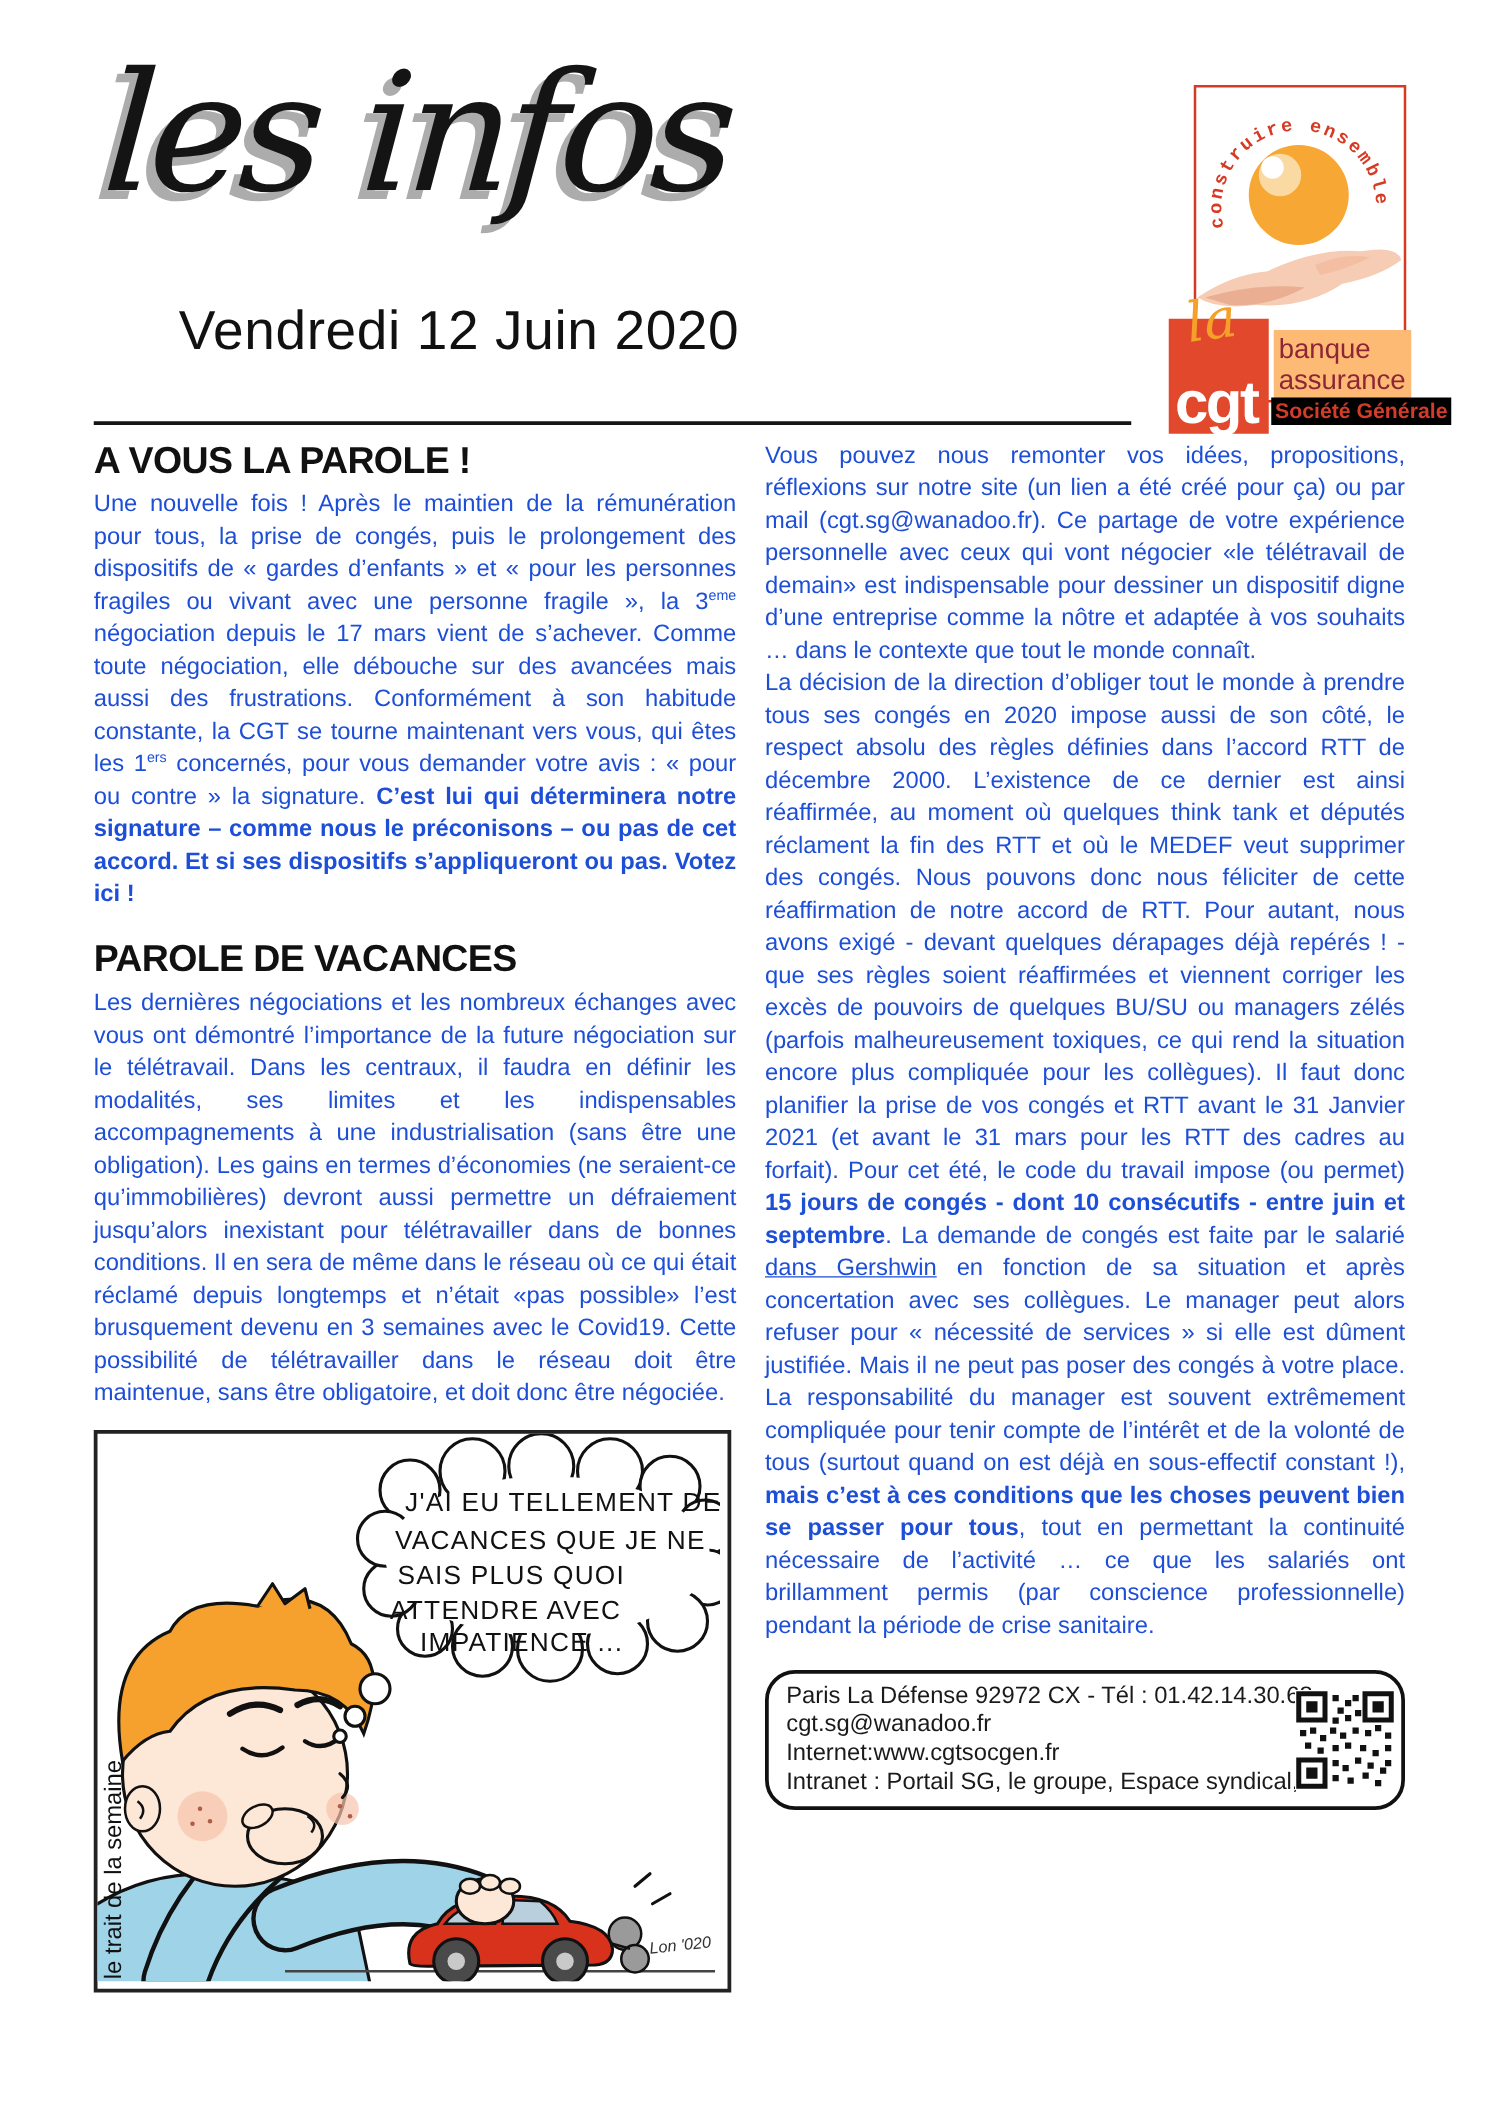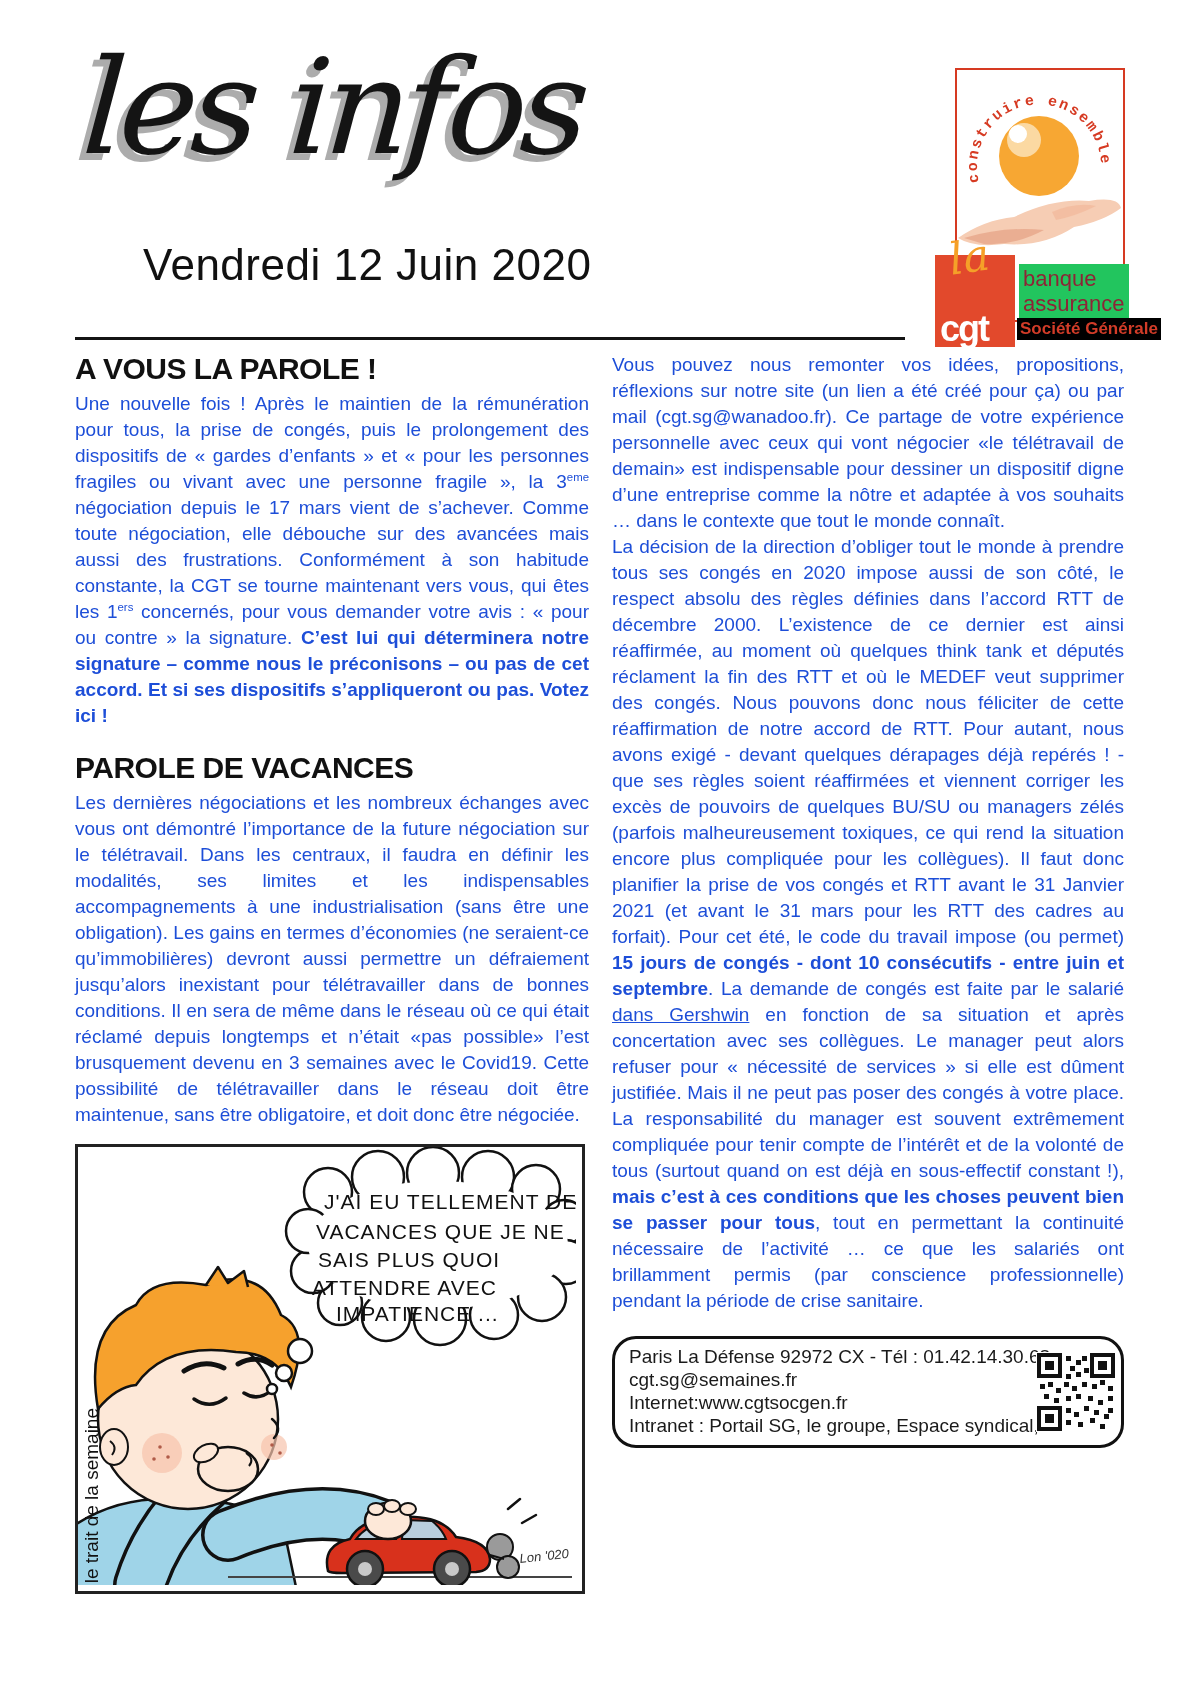--- a/index.html
+++ b/index.html
@@ -16,23 +16,23 @@
 
   
   .logo{position:absolute;left:925px;top:58px;width:210px;height:296px;}
   .logo-frame{position:absolute;left:30px;top:10px;width:166px;height:250px;border:2px solid #d63a22;}
   .logo-art{position:absolute;left:31px;top:12px;}
   .arc-text{font-family:"Liberation Mono",monospace;font-size:15px;font-weight:bold;
         fill:#d63a22;letter-spacing:2px;}
   .cgt-square{position:absolute;left:10px;top:197px;width:80px;height:92px;background:#e2492c;}
   .cgt-la{position:absolute;left:14px;top:-20px;font-family:"DejaVu Serif",serif;font-style:italic;
         font-size:44px;color:#f5a028;transform:rotate(-8deg);line-height:1;}
-  .cgt-word{position:absolute;left:5px;bottom:0px;font-size:36px;font-weight:bold;color:#fff;
+  .cgt-word{position:absolute;left:5px;bottom:0px;font-size:48px;font-weight:bold;color:#fff;
         letter-spacing:-2px;line-height:1;}
-  .logo-banque{position:absolute;left:94px;top:206px;background:#22c55e;color:#8e2436;
+  .logo-banque{position:absolute;left:94px;top:206px;background:#fdba74;color:#8e2436;
         font-size:22px;line-height:1.15;padding:2px 4px;}
   .logo-sg{position:absolute;left:92px;top:260px;background:#000000;color:#d23c28;
         font-weight:bold;font-size:17px;padding:1px 3px;white-space:nowrap;}
 
   
   .col{position:absolute;top:352px;}
   .col-left{left:75px;width:514px;}
   .col-right{left:612px;width:512px;}
   h2.sec{font-size:30px;font-weight:bold;margin:0 0 5px 0;color:#111;letter-spacing:-.5px;}
   h2.sec.spaced{margin-top:22px;}
@@ -196,21 +196,21 @@
     </figure>
   </section>
 
   <section class="col col-right">
     <p class="body-text"><span>Vous pouvez nous remonter vos idées, propositions, réflexions sur notre site (un lien a été créé pour ça) ou par mail (cgt.sg@wanadoo.fr). Ce partage de votre expérience personnelle avec ceux qui vont négocier «le télétravail de demain» est indispensable pour dessiner un dispositif digne d’une entreprise comme la nôtre et adaptée à vos souhaits … dans le contexte que tout le monde connaît.</span></p>
 
     <p class="body-text"><span>La décision de la direction d’obliger tout le monde à prendre tous ses congés en 2020 impose aussi de son côté, le respect absolu des règles définies dans l’accord RTT de décembre 2000. L’existence de ce dernier est ainsi réaffirmée, au moment où quelques think tank et députés réclament la fin des RTT et où le MEDEF veut supprimer des congés. Nous pouvons donc nous féliciter de cette réaffirmation de notre accord de RTT. Pour autant, nous avons exigé - devant quelques dérapages déjà repérés ! - que ses règles soient réaffirmées et viennent corriger les excès de pouvoirs de quelques BU/SU ou managers zélés (parfois malheureusement toxiques, ce qui rend la situation encore plus compliquée pour les collègues). Il faut donc planifier la prise de vos congés et RTT avant le 31 Janvier 2021 (et avant le 31 mars pour les RTT des cadres au forfait). Pour cet été, le code du travail impose (ou permet) </span><span style="font-weight: bold;">15 jours de congés - dont 10 consécutifs - entre juin et septembre</span><span>. La demande de congés est faite par le salarié </span><span style="text-decoration: underline;">dans Gershwin</span><span> en fonction de sa situation et après concertation avec ses collègues. Le manager peut alors refuser pour « nécessité de services » si elle est dûment justifiée. Mais il ne peut pas poser des congés à votre place. La responsabilité du manager est souvent extrêmement compliquée pour tenir compte de l’intérêt et de la volonté de tous (surtout quand on est déjà en sous-effectif constant !), </span><span style="font-weight: bold;">mais c’est à ces conditions que les choses peuvent bien se passer pour tous</span><span>, tout en permettant la continuité nécessaire de l’activité … ce que les salariés ont brillamment permis (par conscience professionnelle) pendant la période de crise sanitaire.</span></p>
 
     <aside class="contact-box">
       <div class="contact-line">Paris La Défense 92972 CX - Tél : 01.42.14.30.68</div>
-      <div class="contact-line">cgt.sg@semaines.fr</div>
+      <div class="contact-line">cgt.sg@wanadoo.fr</div>
       <div class="contact-line">Internet:www.cgtsocgen.fr</div>
       <div class="contact-line">Intranet : Portail SG, le groupe, Espace syndical, CGT</div>
       <svg class="qr" width="80" height="80" viewBox="0 0 80 80">
         <rect width="80" height="80" fill="#fff"></rect>
         <g fill="none" stroke="#111" stroke-width="4">
           <rect x="3" y="3" width="21" height="21"></rect>
           <rect x="56" y="3" width="21" height="21"></rect>
           <rect x="3" y="56" width="21" height="21"></rect>
         </g>
         <g fill="#111">

